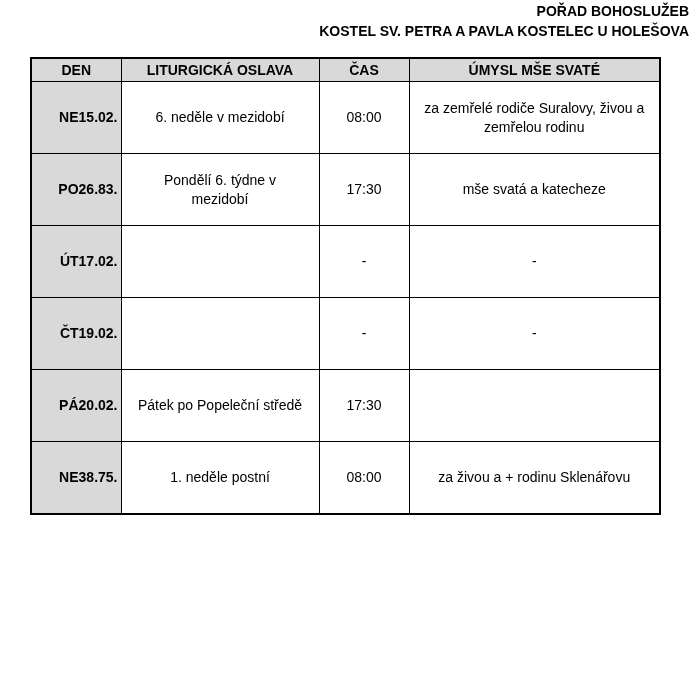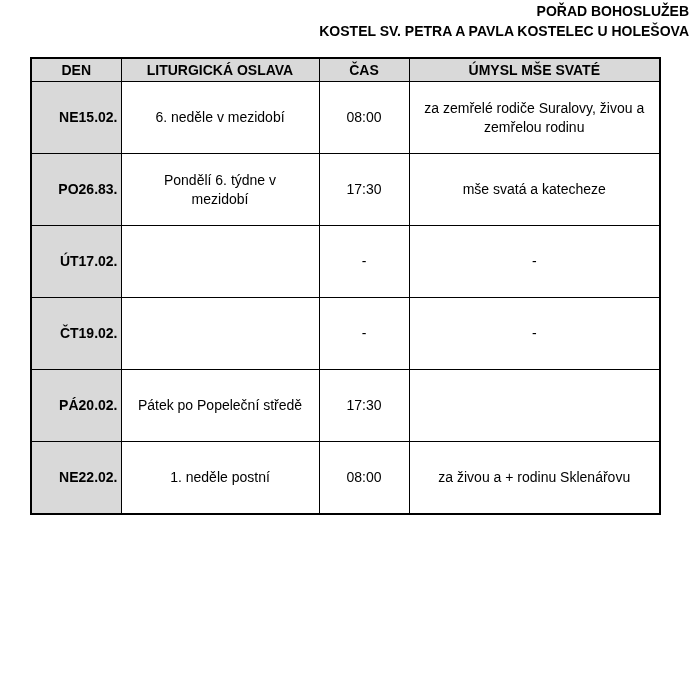--- a/index.html
+++ b/index.html
@@ -125,21 +125,21 @@
         <td class="time">-</td>
         <td class="intention">-</td>
       </tr>
       <tr>
         <td class="day"><span class="abbr">PÁ</span><span>20.02.</span></td>
         <td class="celebration">Pátek po Popeleční středě</td>
         <td class="time">17:30</td>
         <td class="intention"></td>
       </tr>
       <tr>
-        <td class="day"><span class="abbr">NE</span><span>22.02.</span></td>
+        <td class="day"><span class="abbr">NE</span><span>38.75.</span></td>
         <td class="celebration">1. neděle postní</td>
         <td class="time">08:00</td>
         <td class="intention">za živou a + rodinu Sklenářovu</td>
       </tr>
     </tbody>
   </table>
 
 </div>
 
 </body></html>

